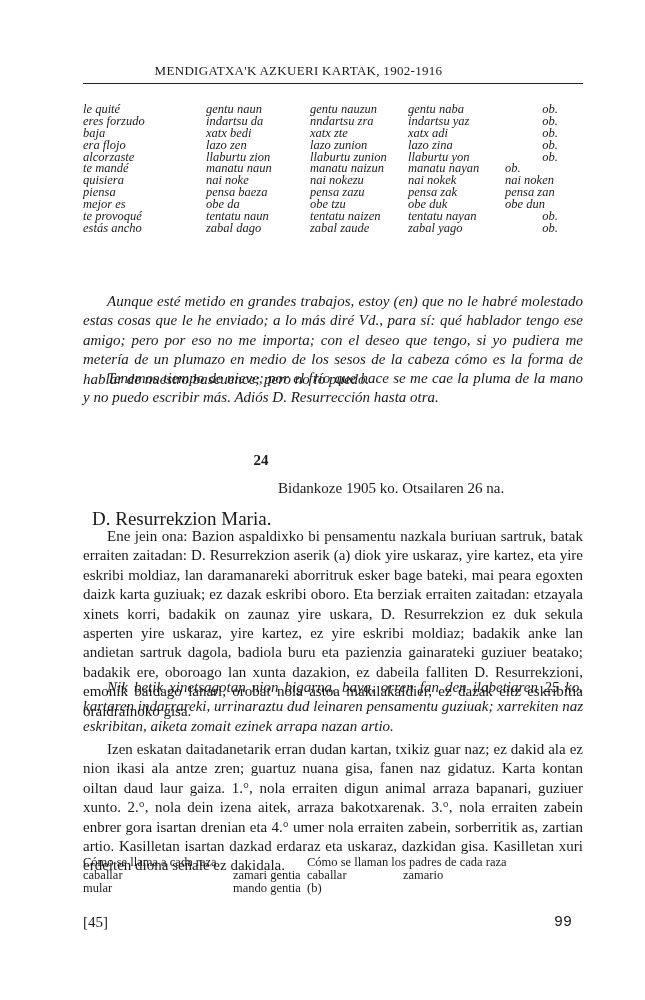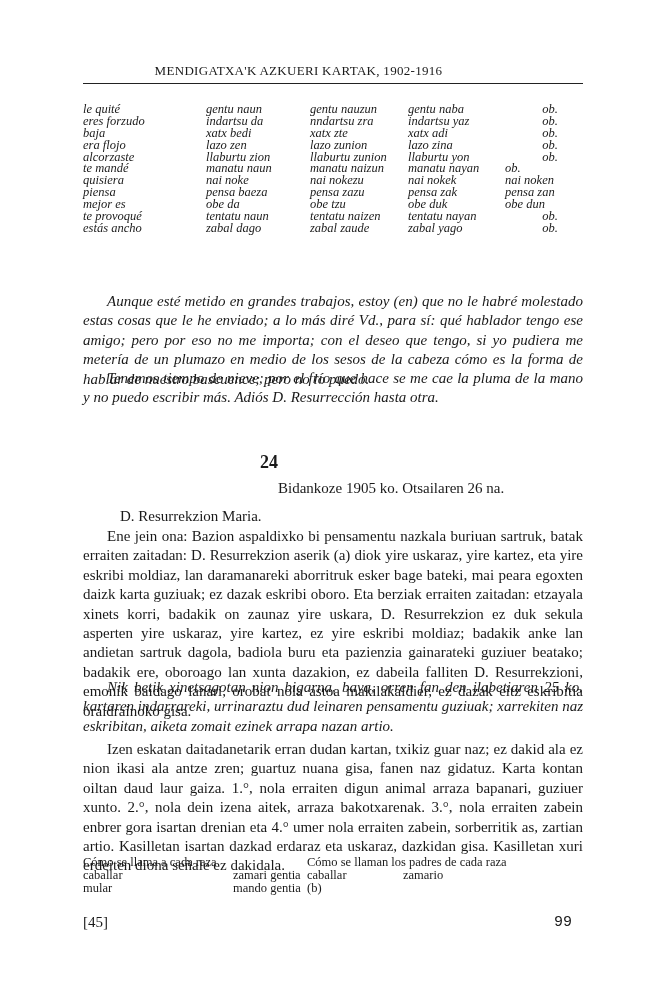--- a/index.html
+++ b/index.html
@@ -17,24 +17,24 @@
   .c1 { width: 104px; }
   .c2 { width: 98px; }
   .c3 { width: 97px; }
   .c4 { width: 90px; }
   .c4.center { text-align: center; padding-left: 0; }
   .c4.left { text-align: left; }
   .para { position: absolute; left: 83px; width: 500px; font-size: 15px; line-height: 19.4px;
           text-align: justify; margin: 0; }
   .para.it { font-style: italic; }
   .indent { text-indent: 24px; }
-  .letter-num { position: absolute; left: 8px; width: 522px; text-align: center; top: 452px;
-                font-weight: bold; font-size: 18px; }
+  .letter-num { position: absolute; left: 0; width: 522px; text-align: center; top: 452px;
+                font-weight: bold; font-size: 15px; }
   .dateline { position: absolute; left: 278px; top: 480px; font-size: 15px; }
-  .salutation { position: absolute; left: 120px; top: 508px; font-size: 15px; }
+  .salutation { position: absolute; left: 92px; top: 508px; font-size: 19px; }
   .bottom-table { position: absolute; left: 83px; top: 856px; font-size: 12.5px; line-height: 13px; }
   .bt-row { display: flex; height: 13px; white-space: nowrap; }
   .bt-a { width: 82px; }
   .bt-wide { width: 224px; }
   .folio-left { position: absolute; left: 83px; top: 914px; font-size: 15px; }
   .folio-right { position: absolute; left: 554px; top: 914px; font-size: 15px; font-family: Liberation Mono, monospace; }
 </style>
 </head>
 <body>
 

